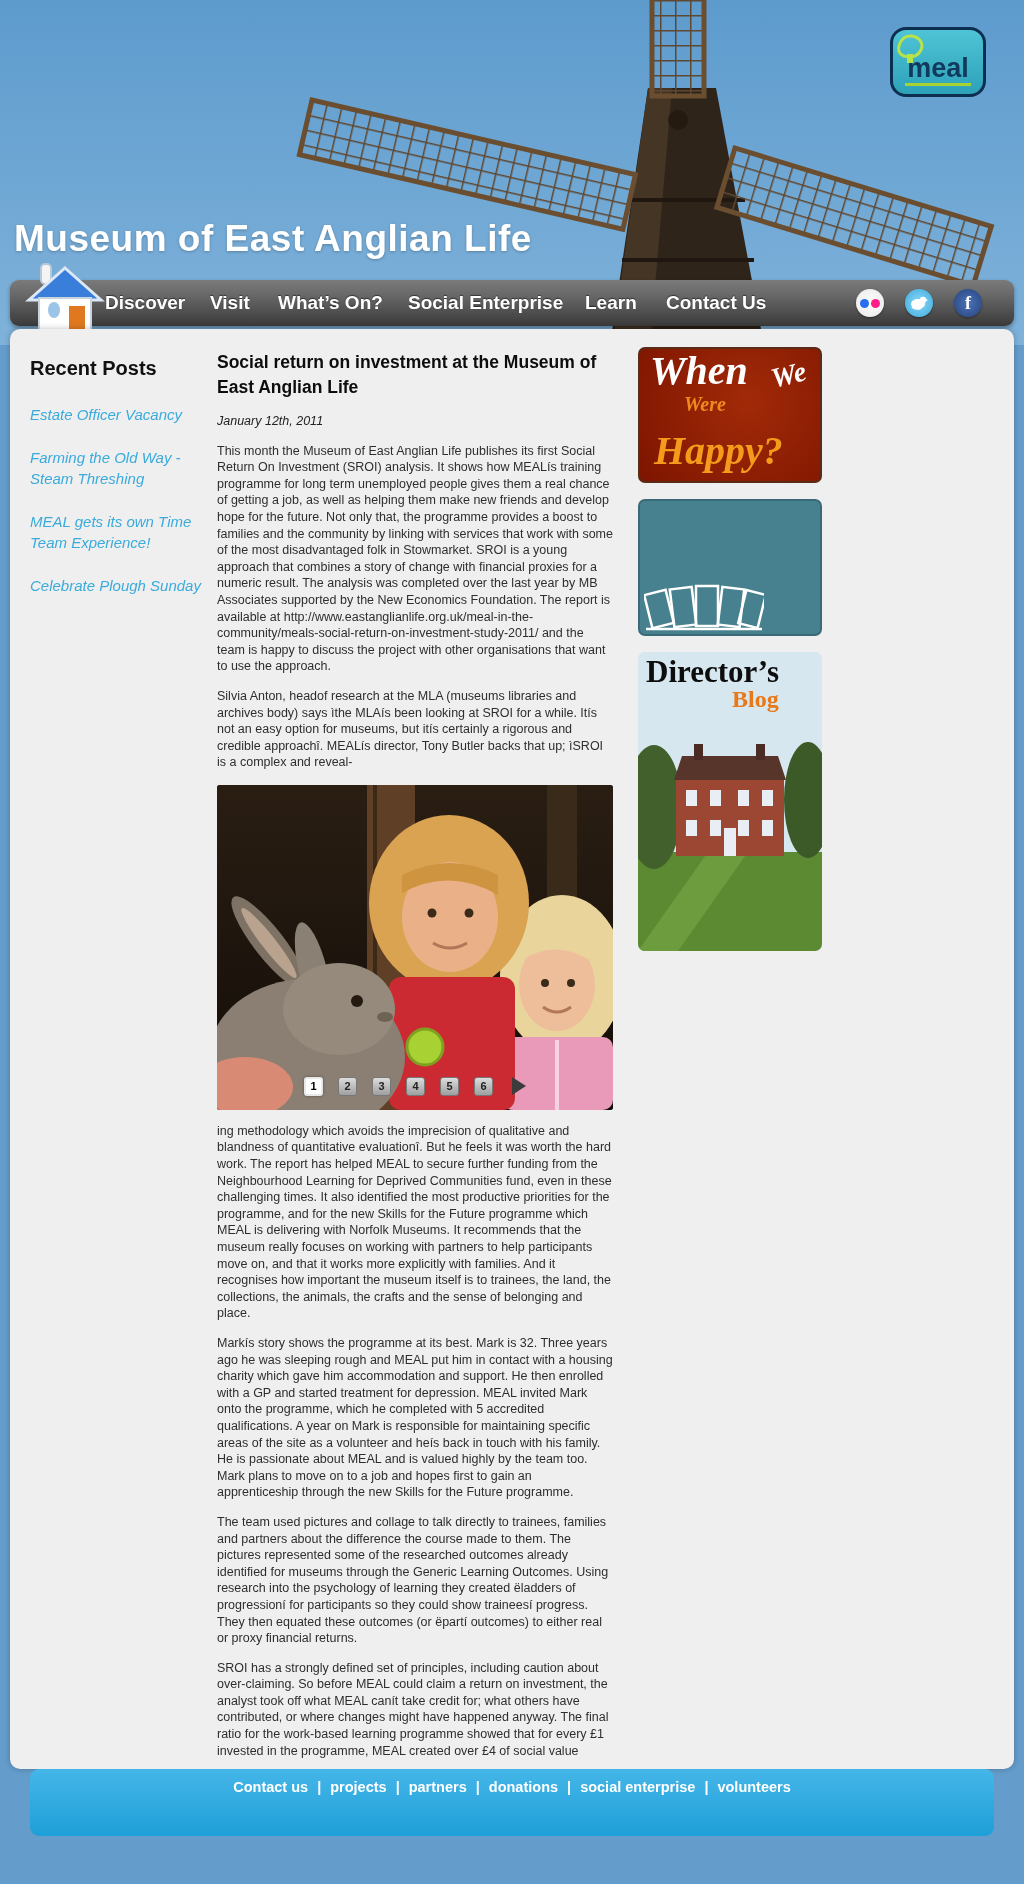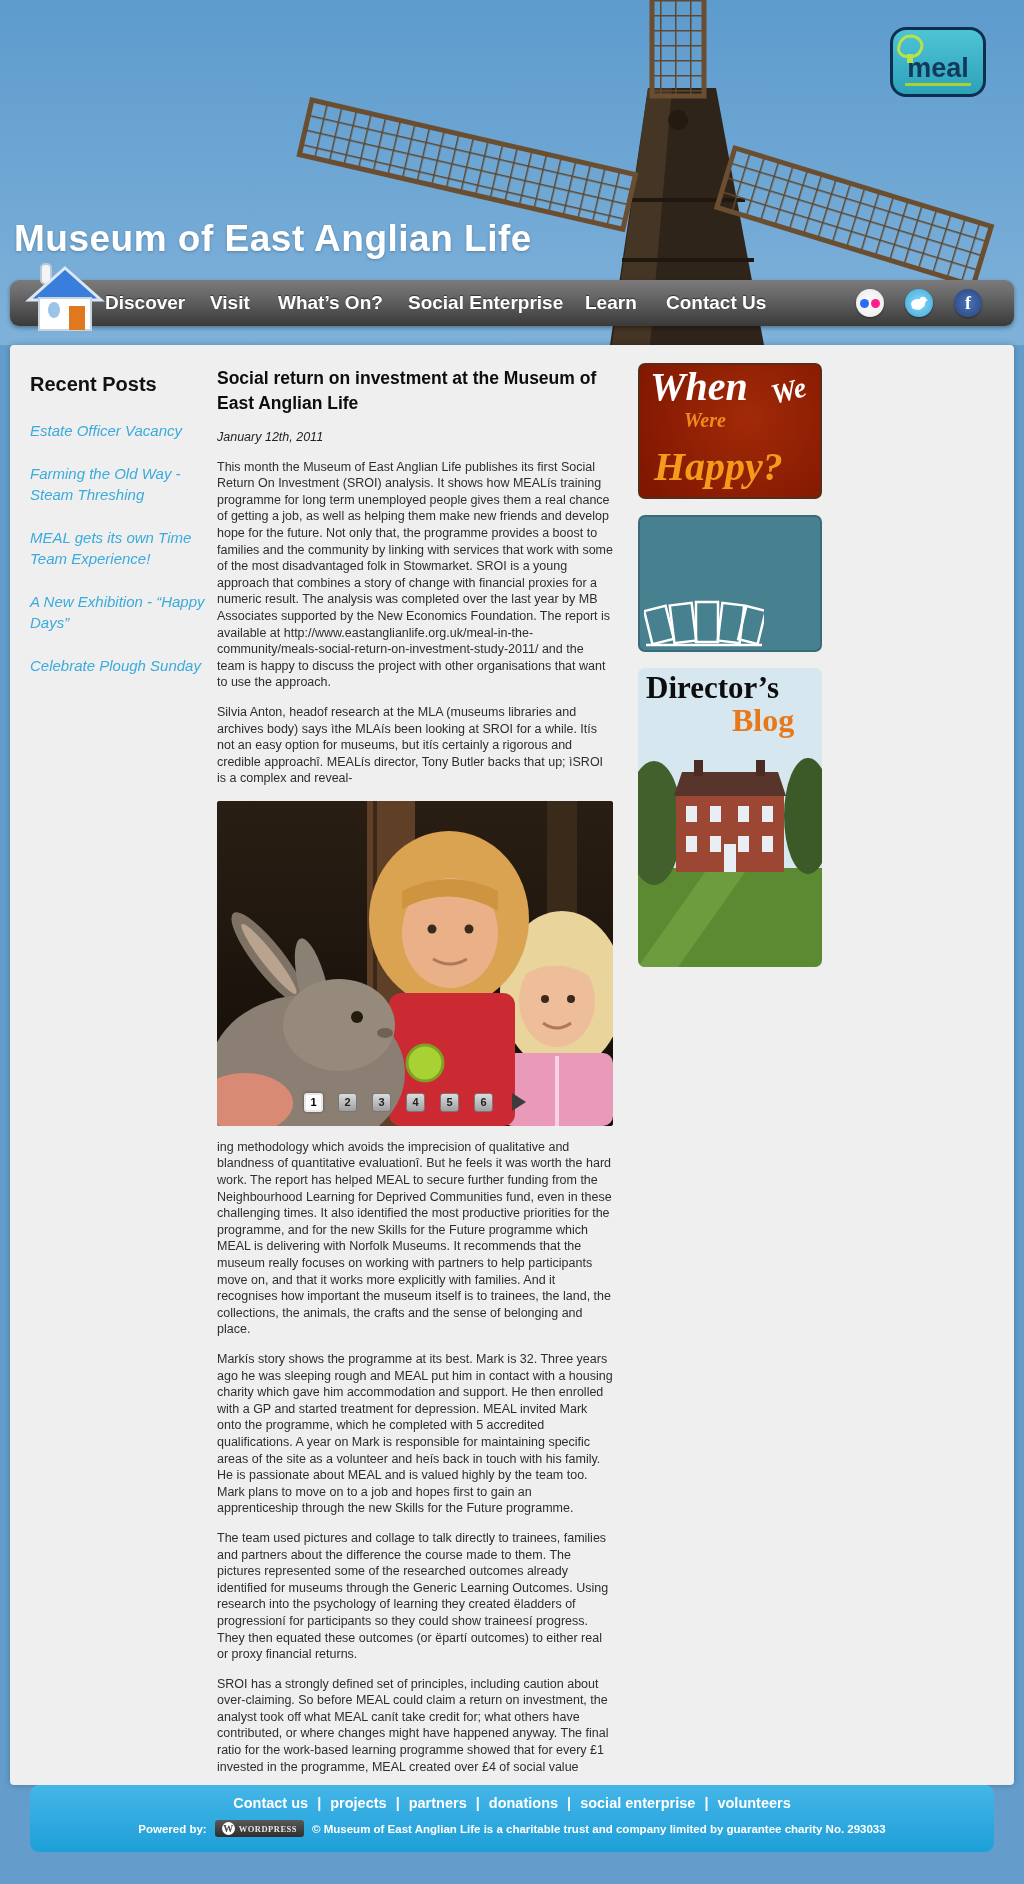--- a/index.html
+++ b/index.html
@@ -32,22 +32,22 @@
   .soc{position:absolute;top:9px;width:28px;height:28px;border-radius:50%;cursor:pointer;
        display:flex;align-items:center;justify-content:center;box-shadow:0 1px 2px rgba(0,0,0,.4);}
   .soc.flickr{left:846px;background:radial-gradient(#ffffff,#e8e8e8);}
   .soc.twitter{left:895px;background:radial-gradient(#8fd8f8,#3aabdc);}
   .soc.facebook{left:944px;background:radial-gradient(#4a72b8,#27437c);}
   .dot{width:9px;height:9px;border-radius:50%;display:inline-block;}
   .dot.b{background:#2a6df0;margin-right:2px;} .dot.p{background:#ff1e88;}
   .fb-f{color:#fff;font-weight:bold;font-size:18px;font-family:"Liberation Serif",serif;}
 
   
-  .panel{position:absolute;left:10px;top:345px;width:1004px;height:1440px;
-        background:#efefef;border-radius:4px;box-shadow:0 0 6px rgba(0,0,0,.25);}
+  .panel{position:absolute;left:10px;top:329px;width:1004px;height:1440px;
+        background:#efefef;border-radius:10px;box-shadow:0 0 6px rgba(0,0,0,.25);}
 
   
   .recent{position:absolute;left:20px;top:28px;width:185px;}
   .recent h2{font-size:20px;color:#111;margin:0 0 24px 0;}
   .post-link{display:block;color:#3aabdc;font-style:italic;font-size:15px;
         line-height:21px;margin-bottom:22px;text-decoration:none;cursor:pointer;}
 
   
   .article{position:absolute;left:207px;top:21px;width:396px;color:#2e2e2e;}
   .article h3{font-size:17.5px;color:#0d0d0d;margin:0;line-height:25px;}
@@ -80,21 +80,21 @@
   .t1-were{position:absolute;left:44px;top:44px;color:#f08a1e;font-size:20px;font-weight:bold;}
   .t1-happy{position:absolute;left:14px;top:78px;color:#f49b1c;font-size:40px;font-weight:bold;}
   .tile2{top:170px;height:137px;background:#47808e;border:2px solid #3a6a77;}
   .t2-line{display:block;color:rgba(255,255,255,.95);font-size:33px;line-height:34px;
         margin-left:10px;transform:scaleX(.88);transform-origin:left;font-weight:normal;}
   .t2-wrap{position:absolute;left:0;top:6px;}
   .tile2 svg{position:absolute;left:4px;bottom:2px;}
   .tile3{top:323px;height:299px;background:#d7e7f0;}
   .t3-director{position:absolute;left:8px;top:2px;color:#0d0d0d;font-size:31px;font-weight:bold;
         font-family:"Liberation Serif",serif;}
-  .t3-blog{position:absolute;left:94px;top:34px;color:#e87818;font-size:32px;font-weight:bold;
+  .t3-blog{position:absolute;left:94px;top:34px;color:#e87818;font-size:24px;font-weight:bold;
         font-family:"Liberation Serif",serif;}
 
   
   .footerbar{position:absolute;left:20px;top:1440px;width:964px;height:67px;
         background:linear-gradient(#45b6e8,#1e9fd8);border-radius:9px;color:#fff;}
   .flinks{display:flex;justify-content:center;align-items:center;margin-top:10px;
         font-size:14.5px;font-weight:bold;}
   .flink{cursor:pointer;}
   .flink:not(:last-child)::after{content:"|";margin:0 9px;font-weight:bold;}
   .fbottom{display:flex;justify-content:center;align-items:center;gap:8px;
@@ -178,21 +178,20 @@
       </span>
   </div>
 
   <div class="panel">
 
     <aside class="recent">
       <h2>Recent Posts</h2>
       <a class="post-link">Estate Officer Vacancy</a>
       <a class="post-link">Farming the Old Way - Steam Threshing</a>
       <a class="post-link">MEAL gets its own Time Team Experience!</a>
-      <a class="post-link">A New Exhibition - “Happy Days”</a>
       <a class="post-link">Celebrate Plough Sunday</a>
     </aside>
 
     <article class="article">
       <h3>Social return on investment at the Museum of East Anglian Life</h3>
       <p class="date">January 12th, 2011</p>
       <p>This month the Museum of East Anglian Life publishes its first Social Return On Investment (SROI) analysis. It shows how MEALís training programme for long term unemployed people gives them a real chance of getting a job, as well as helping them make new friends and develop hope for the future. Not only that, the programme provides a boost to families and the community by linking with services that work with some of the most disadvantaged folk in Stowmarket.  SROI is a young approach that combines a story of change with financial proxies for a numeric result. The analysis was completed over the last year by MB Associates supported by the New Economics Foundation.  The report is available at http://www.eastanglianlife.org.uk/meal-in-the-community/meals-social-return-on-investment-study-2011/ and the team is happy to discuss the project with other organisations that want to use the approach.</p>
       <p>Silvia Anton, headof research at the MLA (museums libraries and archives body) says ìthe MLAís been looking at SROI for a while. Itís not an easy option for museums, but itís certainly a rigorous and credible approachî. MEALís director, Tony Butler backs that up; ìSROI is a complex and reveal-</p>
 
       <figure class="photo">
@@ -307,24 +306,16 @@
 
     <div class="footerbar">
       <div class="flinks">
         <span class="flink">Contact us</span>
         <span class="flink">projects</span>
         <span class="flink">partners</span>
         <span class="flink">donations</span>
         <span class="flink">social enterprise</span>
         <span class="flink">volunteers</span>
       </div>
-      <div class="fbottom">
-        <span>Powered by:</span>
-        <span class="wp-badge">
-          <span class="wp-w">W</span>
-          <span class="wp-text">WORDPRESS</span>
-        </span>
-        <span>© Museum of East Anglian Life is a charitable trust and company limited by guarantee charity No. 293033</span>
-      </div>
     </div>
 
   </div>
 </div>
 
 </body></html>

